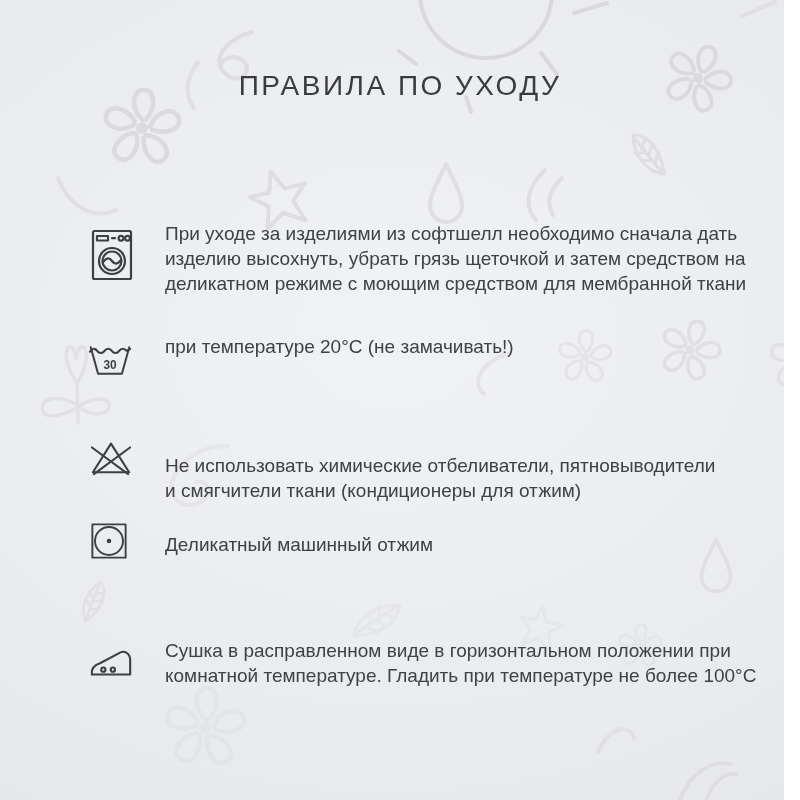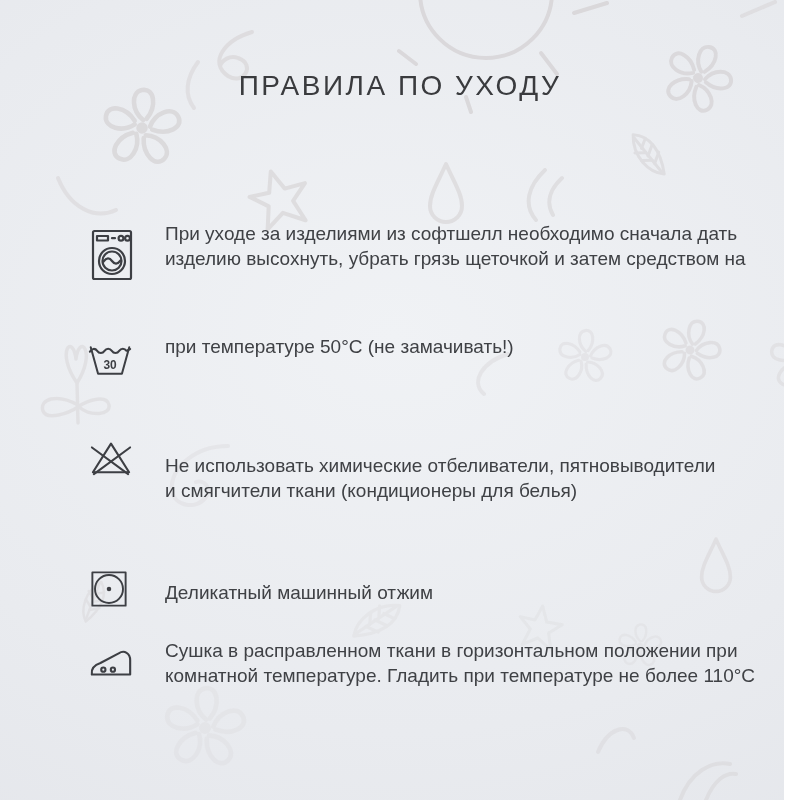--- a/index.html
+++ b/index.html
@@ -15,21 +15,21 @@
     font-size:28px;font-weight:500;letter-spacing:2.5px;color:#3a3b3e;
   }
   .care-item{position:absolute;left:88px;display:flex;align-items:flex-start;}
   .icon-cell{width:77px;flex:0 0 77px;text-decoration:underline;}
   .icon-cell svg{display:block;}
   .txt{font-size:19px;line-height:25px;color:#3f4145;}
   .txt div{white-space:nowrap;}
   .row1{top:221px;} .row1 .icon-cell{margin-top:7px;}
   .row2{top:334px;} .row2 .icon-cell{margin-top:7px;}
   .row3{top:437px;} .row3 .txt{margin-top:16px;}
-  .row4{top:568px;} .row4 .txt{margin-top:12px;}
+  .row4{top:520px;} .row4 .txt{margin-top:12px;}
   .row5{top:638px;} .row5 .icon-cell{margin-top:7px;}
   .care-icon{stroke:#3d3f44;fill:none;stroke-width:2.2;stroke-linecap:round;stroke-linejoin:round;}
   .wash-temp{font-family:"Liberation Sans",sans-serif;font-size:13px;font-weight:bold;fill:#3d3f44;stroke:none;}
 </style>
 </head>
 <body>
 
 <div class="canvas">
 
   <svg class="doodles" width="800" height="800" viewBox="0 0 800 800" stroke="#d5d2d4" fill="none" stroke-width="4" stroke-linecap="round" stroke-linejoin="round">
@@ -115,47 +115,48 @@
         <circle cx="33" cy="10.2" r="2.4"></circle>
         <circle cx="39.5" cy="10.2" r="2.4"></circle>
         <circle cx="24" cy="33" r="13"></circle>
         <circle cx="24" cy="33" r="9.5"></circle>
         <path d="M15.5,33.5 C18.5,29.5 21.5,29.5 24,33 C26.5,36.5 29.5,36.5 32.5,32.5"></path>
       </svg>
     </div>
     <div class="txt">
       <div>При уходе за изделиями из софтшелл необходимо сначала дать</div>
       <div>изделию высохнуть, убрать грязь щеточкой и затем средством на</div>
+      <div>деликатном режиме с моющим средством для мембранной ткани</div>
     </div>
   </div>
 
   <div class="care-item row2">
     <div class="icon-cell">
       <svg class="care-icon" width="44" height="38" viewBox="0 0 48 38">
         <path d="M2,10 C4,6 8,6 10,9 C12,12 16,12 18,9 C20,6 24,6 26,9 C28,12 32,12 34,9 C36,6 40,6 42,9 L46,7"></path>
         <path d="M3,5 L11,34 L37,34 L45,5"></path>
         <text class="wash-temp" x="24" y="29" text-anchor="middle">30</text>
       </svg>
     </div>
     <div class="txt">
-      <div>при температуре 50°С (не замачивать!)</div>
+      <div>при температуре 20°С (не замачивать!)</div>
     </div>
   </div>
 
   <div class="care-item row3">
     <div class="icon-cell">
       <svg class="care-icon" width="46" height="40" viewBox="0 0 48 42" stroke-width="2">
         <path d="M24,7 L43,37 L5,37 Z"></path>
         <path d="M4,11 L42,39"></path>
         <path d="M44,11 L6,39"></path>
       </svg>
     </div>
     <div class="txt">
       <div>Не использовать химические отбеливатели, пятновыводители</div>
-      <div>и смягчители ткани (кондиционеры для белья)</div>
+      <div>и смягчители ткани (кондиционеры для отжим)</div>
     </div>
   </div>
 
   <div class="care-item row4">
     <div class="icon-cell">
       <svg class="care-icon" width="42" height="42" viewBox="0 0 48 48">
         <rect x="5" y="5" width="38" height="38"></rect>
         <circle cx="24" cy="24" r="16"></circle>
         <circle cx="24" cy="24" r="2.6" fill="#3d3f44" stroke="none"></circle>
       </svg>
@@ -167,18 +168,18 @@
 
   <div class="care-item row5">
     <div class="icon-cell">
       <svg class="care-icon" width="46" height="34" viewBox="0 0 48 34">
         <path d="M44,30 L4,30 C3,24 7,20 13,18 L32,8 C38,4 44,8 44,15 Z"></path>
         <circle cx="16" cy="25" r="2.2"></circle>
         <circle cx="26" cy="25" r="2.2"></circle>
       </svg>
     </div>
     <div class="txt">
-      <div>Сушка в расправленном ткани в горизонтальном положении при</div>
-      <div>комнатной температуре. Гладить при температуре не более 110°С</div>
+      <div>Сушка в расправленном виде в горизонтальном положении при</div>
+      <div>комнатной температуре. Гладить при температуре не более 100°С</div>
     </div>
   </div>
 
 </div>
 
 </body></html>

